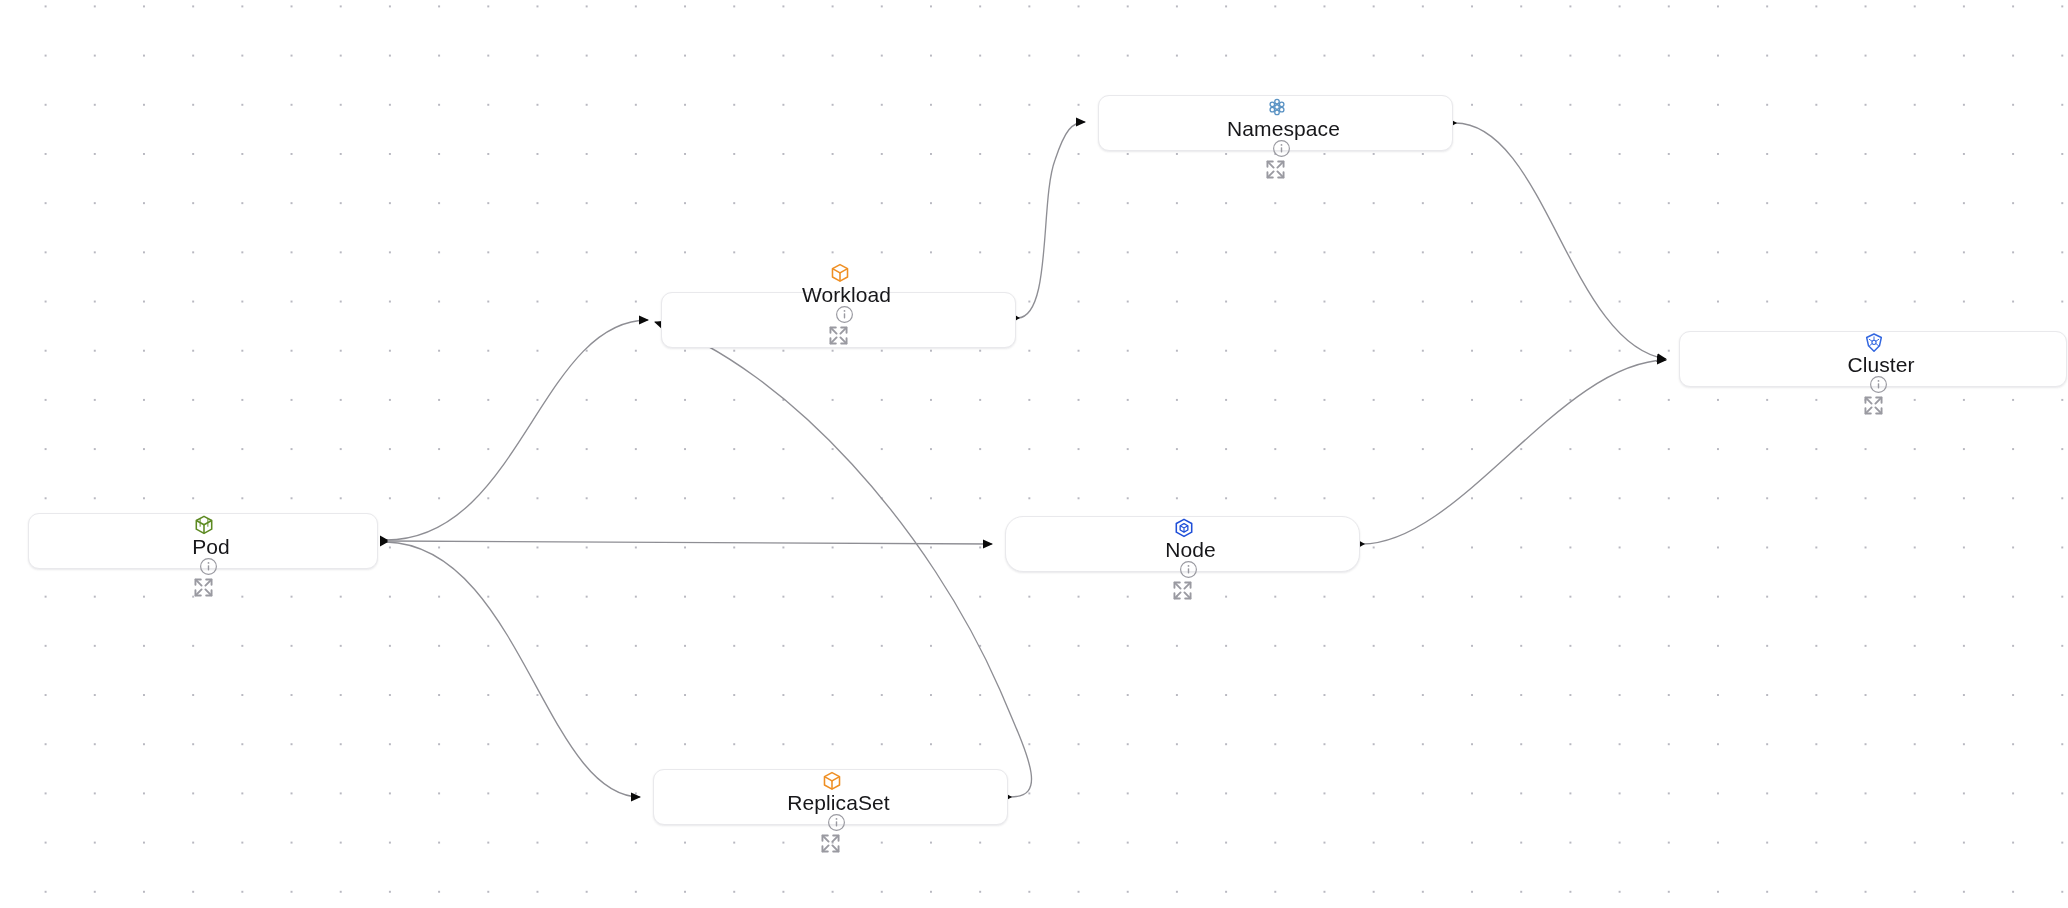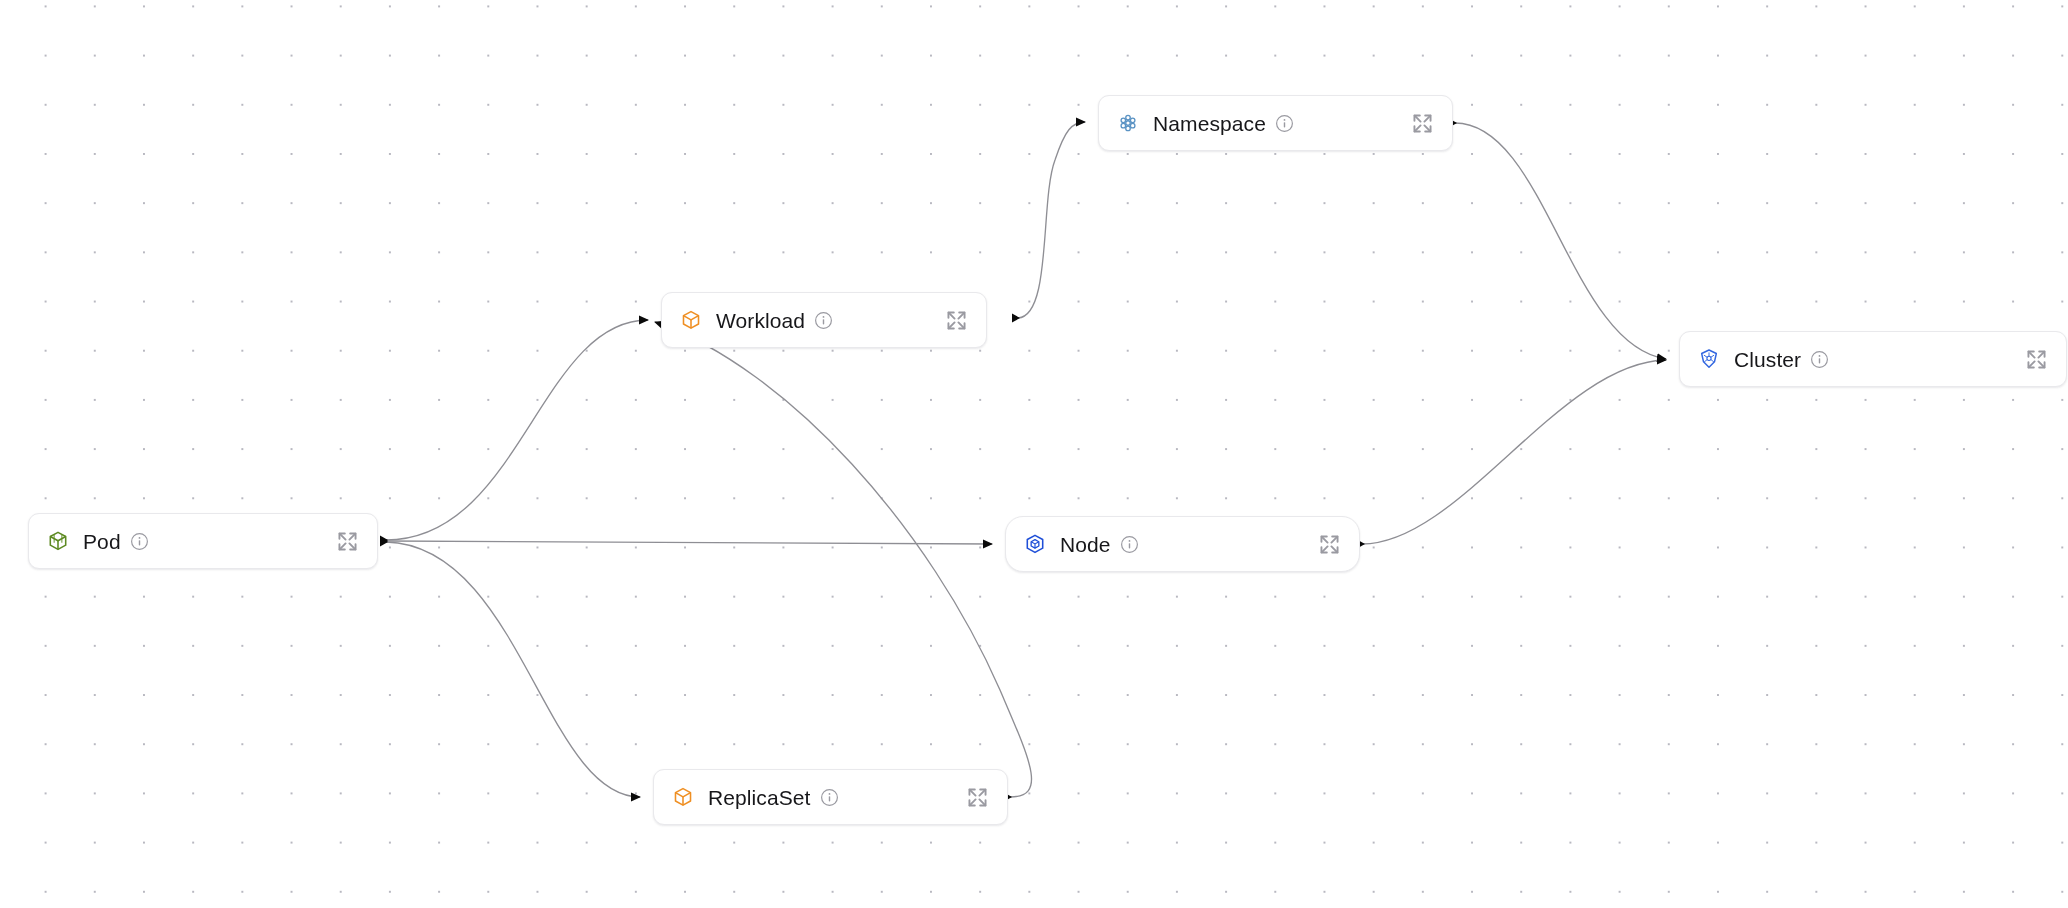--- a/index.html
+++ b/index.html
@@ -29,20 +29,21 @@
     position: absolute;
     box-sizing: border-box;
     height: 56px;
     background: #ffffff;
     border: 1px solid #e9e9ec;
     border-radius: 11px;
     box-shadow: 0 1px 2px rgba(16,24,40,0.055), 0 1px 3px rgba(16,24,40,0.045);
     display: flex;
     align-items: center;
     padding: 0 16px 0 18px;
+    flex-direction: column;
   }
   .gnode .type-icon {
     width: 22px;
     height: 22px;
     flex: 0 0 22px;
     display: block;
   }
   .gnode .label {
     margin-left: 14px;
     font-size: 21px;
@@ -120,21 +121,21 @@
         <path d="M14.8 3.6 H20.4 V9.2"></path>
           <path d="M20.2 3.8 L14 10"></path>
         <path d="M9.2 20.4 H3.6 V14.8"></path>
           <path d="M3.8 20.2 L10 14"></path>
         <path d="M14.8 20.4 H20.4 V14.8"></path>
           <path d="M20.2 20.2 L14 14"></path>
       </g>
     </svg>
   </div>
 
-  <div class="gnode" style="left: 661px; top: 292px; width: 326px;">
+  <div class="gnode" style="left: 661px; top: 292px; width: 355px; justify-content: flex-end;">
     <svg class="type-icon" viewBox="0 0 24 24">
       <path d="M12 2.8 L20.2 7.3 L20.2 16.4 L12 20.9 L3.8 16.4 L3.8 7.3 Z" fill="none" stroke="#ef8f23" stroke-width="1.7" stroke-linejoin="round"></path>
       <path d="M3.8 7.3 L12 11.8 L20.2 7.3" fill="none" stroke="#ef8f23" stroke-width="1.7" stroke-linejoin="round"></path>
       <path d="M12 11.8 L12 20.9" fill="none" stroke="#ef8f23" stroke-width="1.7"></path>
     </svg>
     <span class="label">Workload</span>
     <svg class="info-icon" viewBox="0 0 20 20">
       <circle cx="10" cy="10" r="8.3" fill="none" stroke="#9a9aa1" stroke-width="1.25"></circle>
       <circle cx="10" cy="6.2" r="0.95" fill="#9a9aa1"></circle>
       <rect x="9.25" y="8.6" width="1.5" height="5.6" rx="0.7" fill="#9a9aa1"></rect>

